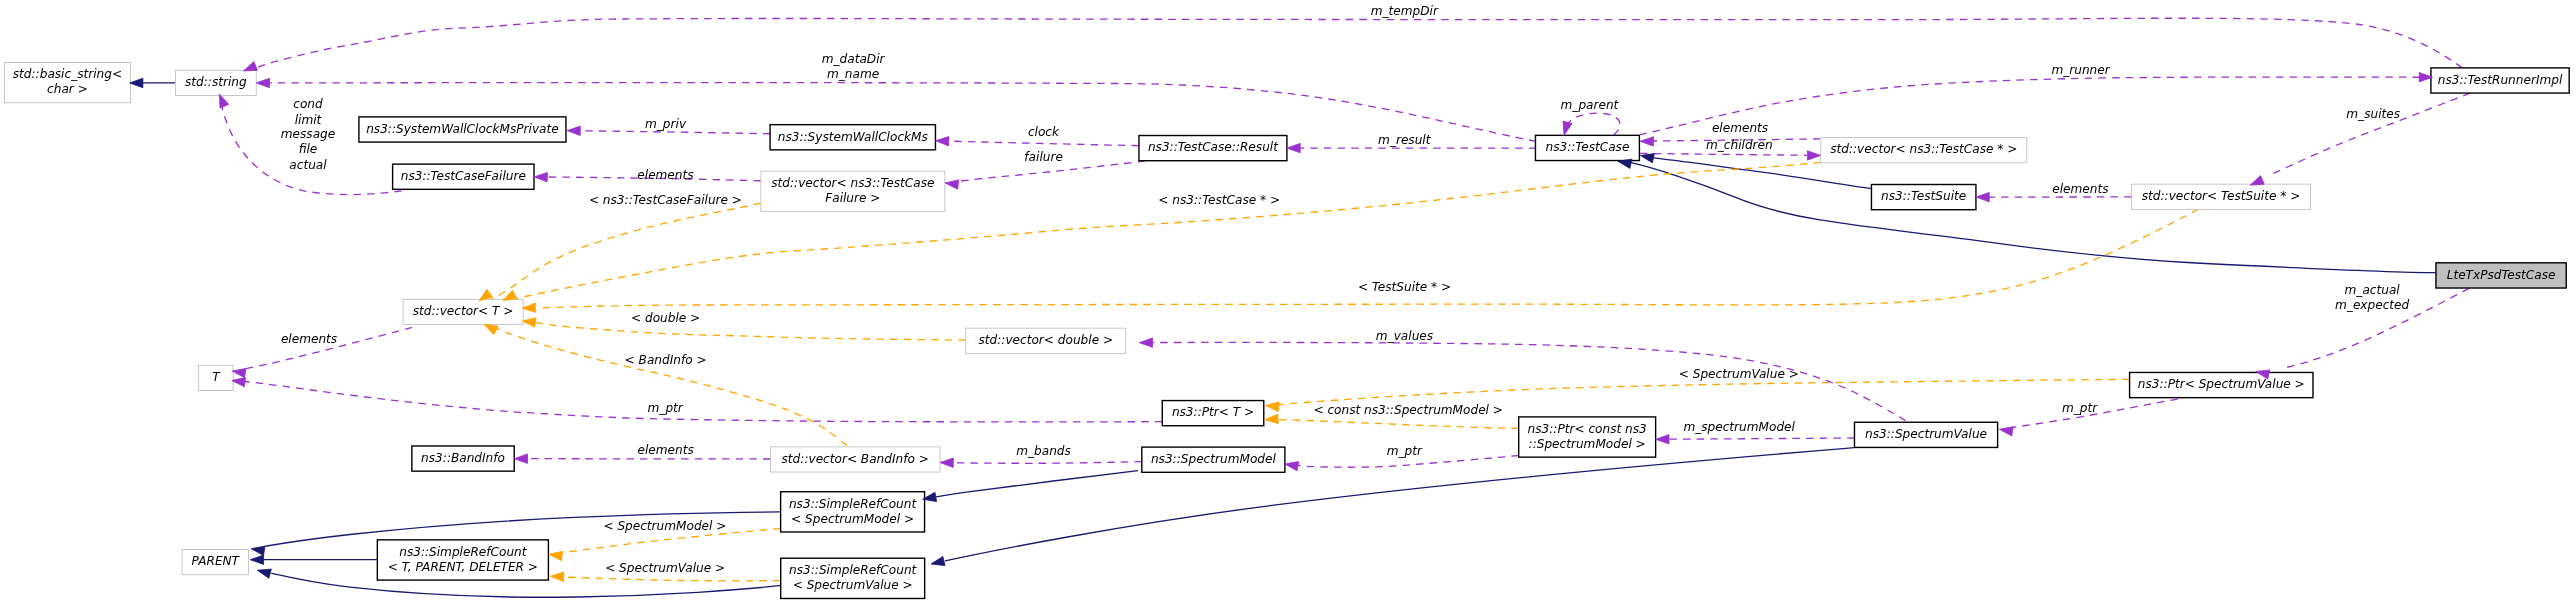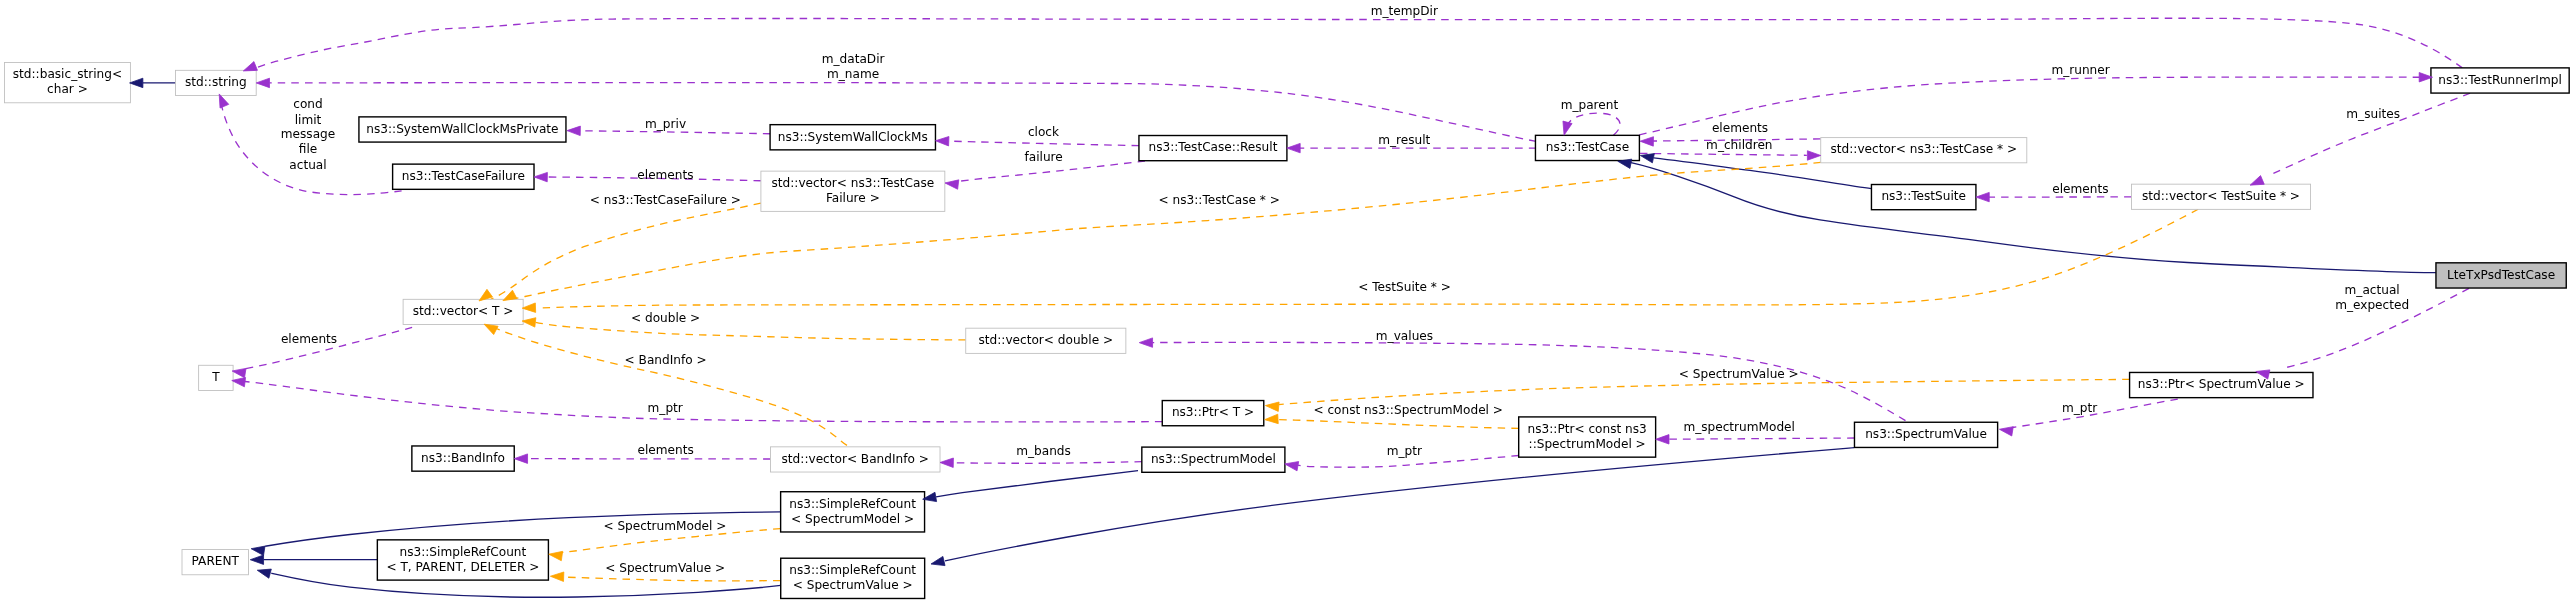--- a/index.html
+++ b/index.html
@@ -1,19 +1,19 @@
 <!DOCTYPE html>
 <html style="font-size:14px"><head>
 <meta charset="utf-8">
 <style>
   html,body{margin:0;padding:0;background:#ffffff;}
   #page{position:relative;width:2576px;height:603px;background:#ffffff;overflow:hidden;}
   svg{display:block;shape-rendering:geometricPrecision;}
   .node-label,.edge-label{font-family:"DejaVu Sans",sans-serif;font-size:13.85px;fill:#000000;}
-  #page{will-change:transform;}
+  #page{will-change:transform;font-style:italic;}
 </style>
 </head>
 <body>
 
 <div id="page">
 <svg width="2576" height="603" viewBox="0 0 2944 689" xmlns="http://www.w3.org/2000/svg">
 <g>
 <path fill="none" stroke="#191970" stroke-width="1.5" d="M200.6,94.7 L163.4,94.7"></path>
 </g>
 <g>

